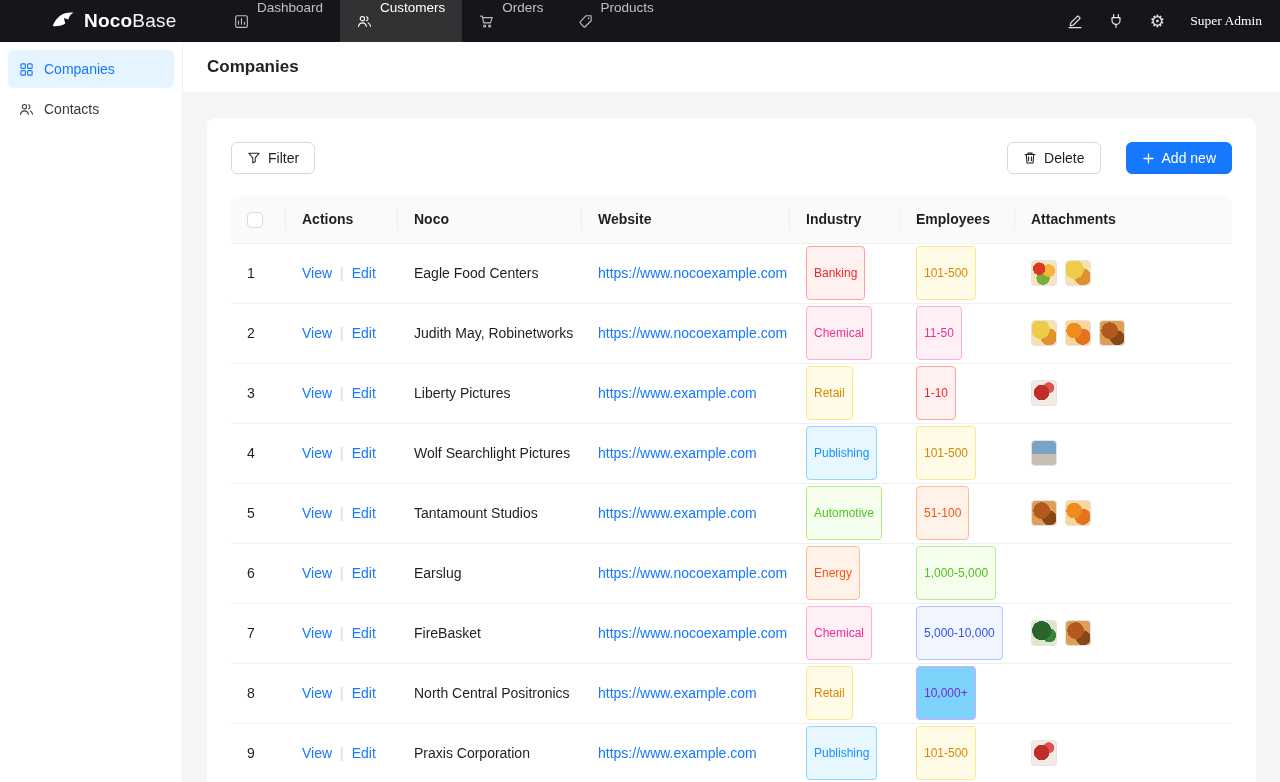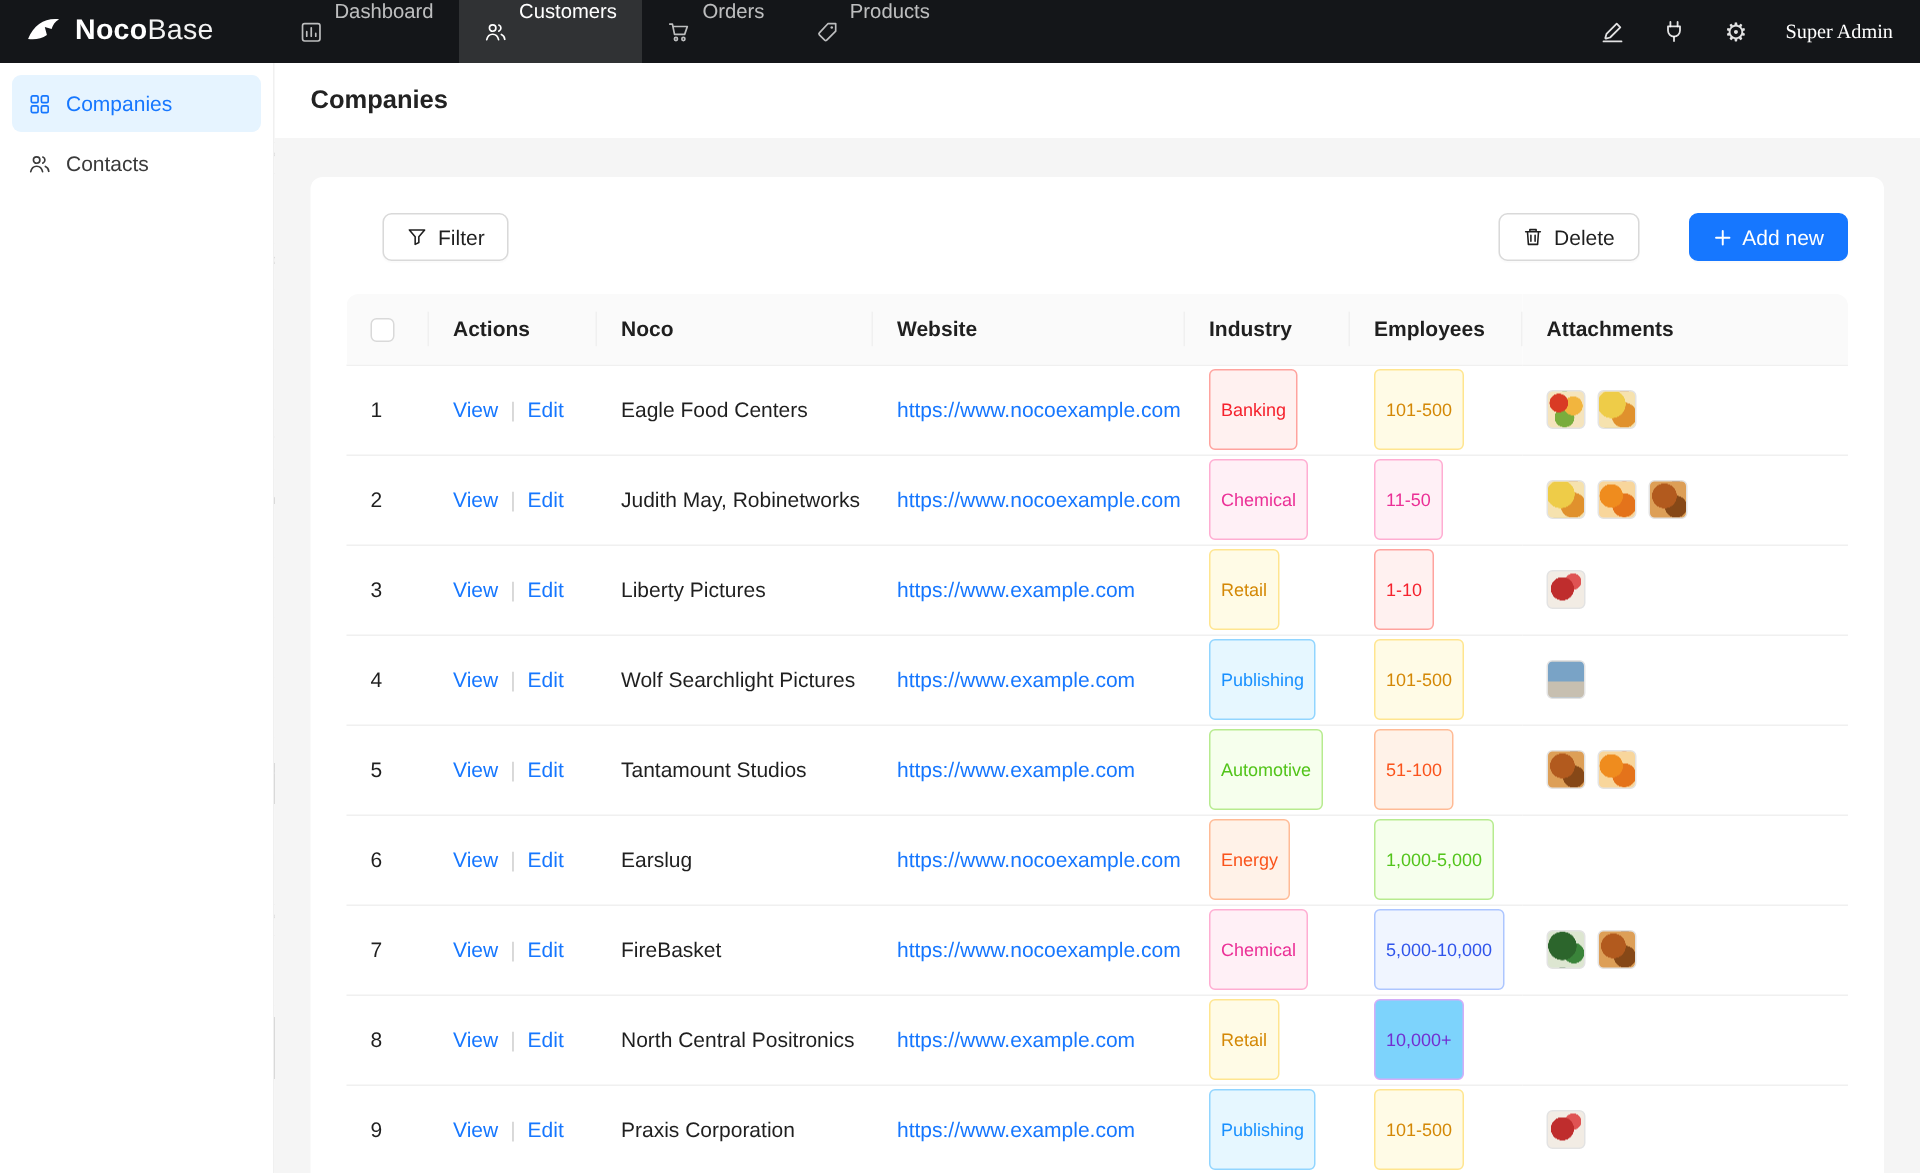--- a/index.html
+++ b/index.html
@@ -1,21 +1,21 @@
 <!DOCTYPE html>
 <html><head>
 <meta charset="utf-8">
 <style>
   html,body{margin:0;padding:0;width:1280px;height:782px;overflow:hidden;
     font-family:"Liberation Sans",sans-serif;background:#f5f5f5;}
   *{box-sizing:border-box;}
 
   
   .navbar{position:fixed;top:0;left:0;right:0;height:42px;background:#141619;
-    display:flex;align-items:center;color:rgba(255,255,255,.78);z-index:20;}
+    display:flex;align-items:center;color:rgba(255,255,255,.78);z-index:20;padding-left:34px;}
   .logo{display:flex;align-items:center;gap:8px;padding:0 16px;width:183px;flex:0 0 auto;}
   .logo-text{font-size:19px;color:#fff;letter-spacing:.2px;white-space:nowrap;}
   .logo-bold{font-weight:800;}
   .logo-light{font-weight:300;opacity:.95;}
   .top-nav{display:flex;height:100%;align-items:stretch;}
   .nav-item{display:flex;gap:8px;padding:0 17px;font-size:13.5px;
     cursor:pointer;color:rgba(255,255,255,.72);white-space:nowrap;}
   .nav-item.active{background:rgba(255,255,255,.12);color:#fff;}
   .icon{display:inline-flex;align-items:center;justify-content:center;}
   .icon svg{display:block;}
@@ -37,24 +37,24 @@
     display:flex;align-items:center;padding:0 24px;z-index:5;}
   .page-title{font-size:17px;font-weight:700;color:#222;}
 
   
   .content{position:fixed;top:92px;left:183px;right:0;bottom:0;overflow:hidden;
     padding:26px 24px 0;background:#f5f5f5;}
   .card{background:#fff;border-radius:8px;padding:24px;min-height:calc(100% + 60px);}
 
   
   .toolbar{display:flex;justify-content:space-between;align-items:center;margin-bottom:22px;}
-  .toolbar-right{display:flex;gap:9px;}
+  .toolbar-right{display:flex;gap:25px;}
   .btn{display:inline-flex;align-items:center;gap:7px;height:32px;padding:0 15px;
     border:1px solid #d9d9d9;border-radius:6px;background:#fff;font-size:14px;
-    color:rgba(0,0,0,.88);cursor:pointer;font-family:inherit;box-shadow:0 1px 1px rgba(0,0,0,.02);margin-left:24px;}
+    color:rgba(0,0,0,.88);cursor:pointer;font-family:inherit;box-shadow:0 1px 1px rgba(0,0,0,.02);}
   .btn-primary{background:#1677ff;border-color:#1677ff;color:#fff;}
 
   
   table{width:100%;border-collapse:collapse;table-layout:fixed;}
   thead th{background:#fafafa;font-weight:600;font-size:14px;color:rgba(0,0,0,.88);
     text-align:left;padding:0 16px;height:47px;position:relative;border-bottom:1px solid #f0f0f0;}
   thead th:first-child{border-top-left-radius:8px;}
   thead th:last-child{border-top-right-radius:8px;}
   thead th:not(:last-child)::after{content:'';position:absolute;right:0;top:50%;
     transform:translateY(-50%);width:1px;height:1.6em;background:#f0f0f0;}

